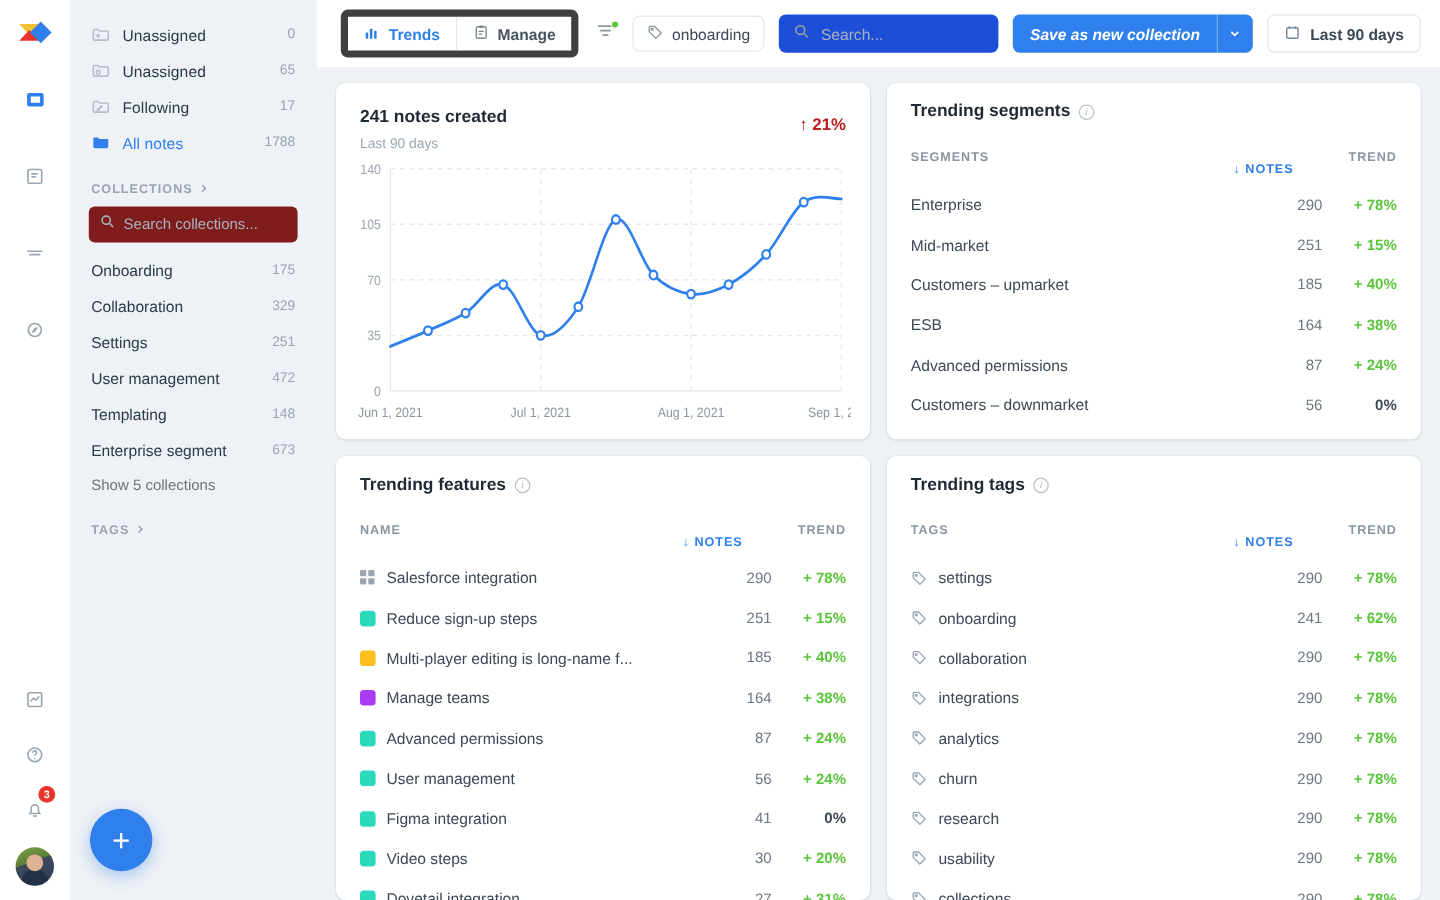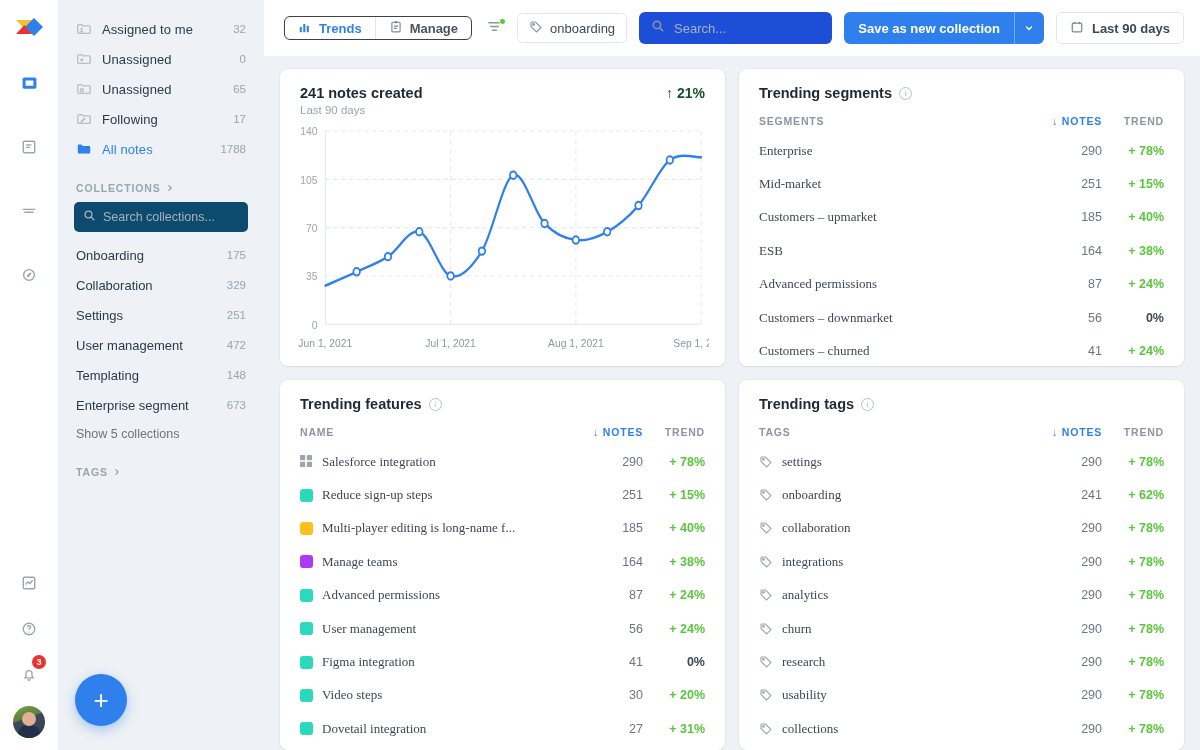--- a/index.html
+++ b/index.html
@@ -65,21 +65,21 @@
   .nav-item .count { font-size: 11.5px; color: #9aa5b1; }
   .nav-item.active .label { color: #2f80ed; }
   .nav-item.active .ico { color: #2f80ed; }
 
   .section-head {
     display: flex; align-items: center; gap: 5px;
     font-size: 10.5px; font-weight: bold; letter-spacing: .85px;
     color: #9aa5b1; margin: 18px 0 8px 2px; cursor: pointer;
   }
   .sb-search {
-    height: 30px; background: #0c4a6e; border-radius: 5px;
+    height: 30px; background: #7f1d1d; border-radius: 5px;
     display: flex; align-items: center; gap: 7px; padding: 0 9px;
     margin-bottom: 8px; cursor: text;
   }
   .sb-search .ph { font-size: 12.5px; color: #a8b2bd; }
   .coll-item {
     height: 30px; display: flex; align-items: center;
     font-size: 13px; color: #2b3a4a; cursor: pointer; padding: 0 2px;
   }
   .coll-item .label { flex: 1; }
   .coll-item .count { font-size: 11.5px; color: #9aa5b1; margin-left: 12px; }
@@ -99,22 +99,22 @@
   }
 
   
   .main { flex: 1; display: flex; flex-direction: column; min-width: 0; }
   .topbar {
     height: 57px; flex: 0 0 57px; background: #fff;
     display: flex; align-items: center; padding: 0 16px 0 20px; gap: 12px;
     border-bottom: 1px solid #eceff3; position: relative; z-index: 2;
   }
   .segctl {
-    display: flex; border: 1px solid #404040; border-radius: 6px;
-    overflow: hidden; height: 24px; background: #fff;
+    display: flex; border: 6px solid #404040; border-radius: 6px;
+    overflow: hidden; height: 40px; background: #fff;
   }
   .segbtn {
     display: flex; align-items: center; gap: 7px; padding: 0 13px;
     font-size: 13px; font-weight: bold; color: #4a5562; cursor: pointer;
     border-right: 1px solid #e2e7ec;
   }
   .segbtn:last-child { border-right: none; }
   .segbtn.active { color: #2f80ed; }
   .filter-icon { position: relative; color: #8b96a2; cursor: pointer; padding: 0 2px; }
   .filter-dot {
@@ -130,21 +130,21 @@
     flex: 1; height: 32px; background: #1d4ed8; border-radius: 6px;
     display: flex; align-items: center; gap: 9px; padding: 0 12px;
     max-width: 446px; cursor: text;
   }
   .search .ph { font-size: 13px; color: #a8b2bd; }
   .primary {
     height: 32px; background: #2f80ed; color: #fff; border-radius: 6px;
     display: flex; align-items: center; font-size: 13px; font-weight: bold;
     cursor: pointer; margin-left: auto;
   }
-  .primary .txt { padding: 0 14px; }
+  .primary .txt { padding: 0 14px; font-style: italic; }
   .primary .split {
     border-left: 1px solid rgba(255,255,255,.35);
     width: 30px; height: 100%; display: flex; align-items: center; justify-content: center;
   }
   .daterange {
     height: 32px; border: 1px solid #e2e7ec; border-radius: 6px; background: #fff;
     display: flex; align-items: center; gap: 8px; padding: 0 13px;
     font-size: 13px; font-weight: bold; color: #3c4856; cursor: pointer;
   }
 
@@ -164,42 +164,42 @@
     padding: 16px 20px 0 20px;
   }
   .card-title { font-size: 14.5px; font-weight: bold; color: #1f2933; }
   .info-icon {
     width: 13px; height: 13px; border-radius: 50%;
     border: 1.2px solid #b6bfc9; color: #b6bfc9;
     font-size: 9px; font-style: italic; font-family: "Liberation Serif", serif;
     display: inline-flex; align-items: center; justify-content: center;
     align-self: center; cursor: pointer; line-height: 1;
   }
-  .delta { margin-left: auto; font-size: 14px; font-weight: bold; color: #14532d; }
+  .delta { margin-left: auto; font-size: 14px; font-weight: bold; color: #b91c1c; margin-top: 10px; }
   .sub { font-size: 11.5px; color: #9aa5b1; padding: 3px 20px 0 20px; }
 
   
   .chartwrap { flex: 1; padding: 6px 16px 8px 6px; min-height: 0; }
   .chartwrap svg { width: 100%; height: 100%; display: block; }
 
   
   .thead {
     display: flex; align-items: center; padding: 14px 20px 7px 20px;
     font-size: 10.5px; font-weight: bold; letter-spacing: .8px; color: #8b96a2;
   }
   .th-name { flex: 1; }
-  .th-notes { width: 74px; text-align: right; color: #2f80ed; cursor: pointer; }
+  .th-notes { width: 74px; color: #2f80ed; cursor: pointer; margin-top: 20px; }
   .th-trend { width: 62px; text-align: right; }
   .tbody { flex: 1; overflow: hidden; }
   .row {
     display: flex; align-items: center; padding: 0 20px; height: 33.4px;
     font-size: 13px; color: #3c4856; cursor: pointer;
   }
   .row .name { flex: 1; display: flex; align-items: center; gap: 9px;
-    overflow: hidden; white-space: nowrap; text-overflow: ellipsis; font-family: Liberation Serif, serif; }
+    overflow: hidden; white-space: nowrap; text-overflow: ellipsis; }
   .row .nlabel { overflow: hidden; text-overflow: ellipsis; white-space: nowrap; }
   .row .notes { width: 74px; text-align: right; color: #6b7683; font-size: 12.5px; }
   .row .trend { width: 62px; text-align: right; font-size: 12.5px; font-weight: bold; color: #5ac63c; }
   .row .trend.zero { color: #3c4856; }
   .swatch { width: 13px; height: 13px; border-radius: 3px; flex: 0 0 13px; }
   .grid-ico { width: 13px; height: 13px; flex: 0 0 13px; display:flex; }
   .tag-ico { width: 14px; height: 14px; flex: 0 0 14px; color: #9aa5b1; display:flex; }
 </style>
 </head>
 <body>
@@ -261,31 +261,20 @@
           <path d="M9.4 16.3a1.7 1.7 0 0 0 3.2 0"></path>
         </svg>
         <span class="badge">3</span>
       </div>
       <div class="avatar"></div>
     </div>
   </div>
 
   <div class="sidebar">
 
-    <div class="nav-item">
-      <span class="ico">
-        <svg viewBox="0 0 18 18" fill="none" stroke="currentColor" stroke-width="1.5">
-          <path d="M2 5.2a1.2 1.2 0 0 1 1.2-1.2h3l1.3 1.5h7.3a1.2 1.2 0 0 1 1.2 1.2v6.1a1.2 1.2 0 0 1-1.2 1.2H3.2A1.2 1.2 0 0 1 2 12.8z"></path>
-          <circle cx="6.3" cy="9" r="1.3" fill="currentColor" stroke="none"></circle>
-          <path d="M4.2 13c0-1.3.9-2.2 2.1-2.2s2.1.9 2.1 2.2" fill="currentColor" stroke="none"></path>
-        </svg>
-      </span>
-      <span class="label">Assigned to me</span>
-      <span class="count">32</span>
-    </div>
 
     <div class="nav-item">
       <span class="ico">
         <svg viewBox="0 0 18 18" fill="none" stroke="currentColor" stroke-width="1.5">
           <path d="M2 5.2a1.2 1.2 0 0 1 1.2-1.2h3l1.3 1.5h7.3a1.2 1.2 0 0 1 1.2 1.2v6.1a1.2 1.2 0 0 1-1.2 1.2H3.2A1.2 1.2 0 0 1 2 12.8z"></path>
           <path d="M5.2 8.6l2.6 2.6M7.8 8.6l-2.6 2.6"></path>
         </svg>
       </span>
       <span class="label">Unassigned</span>
       <span class="count">0</span>

